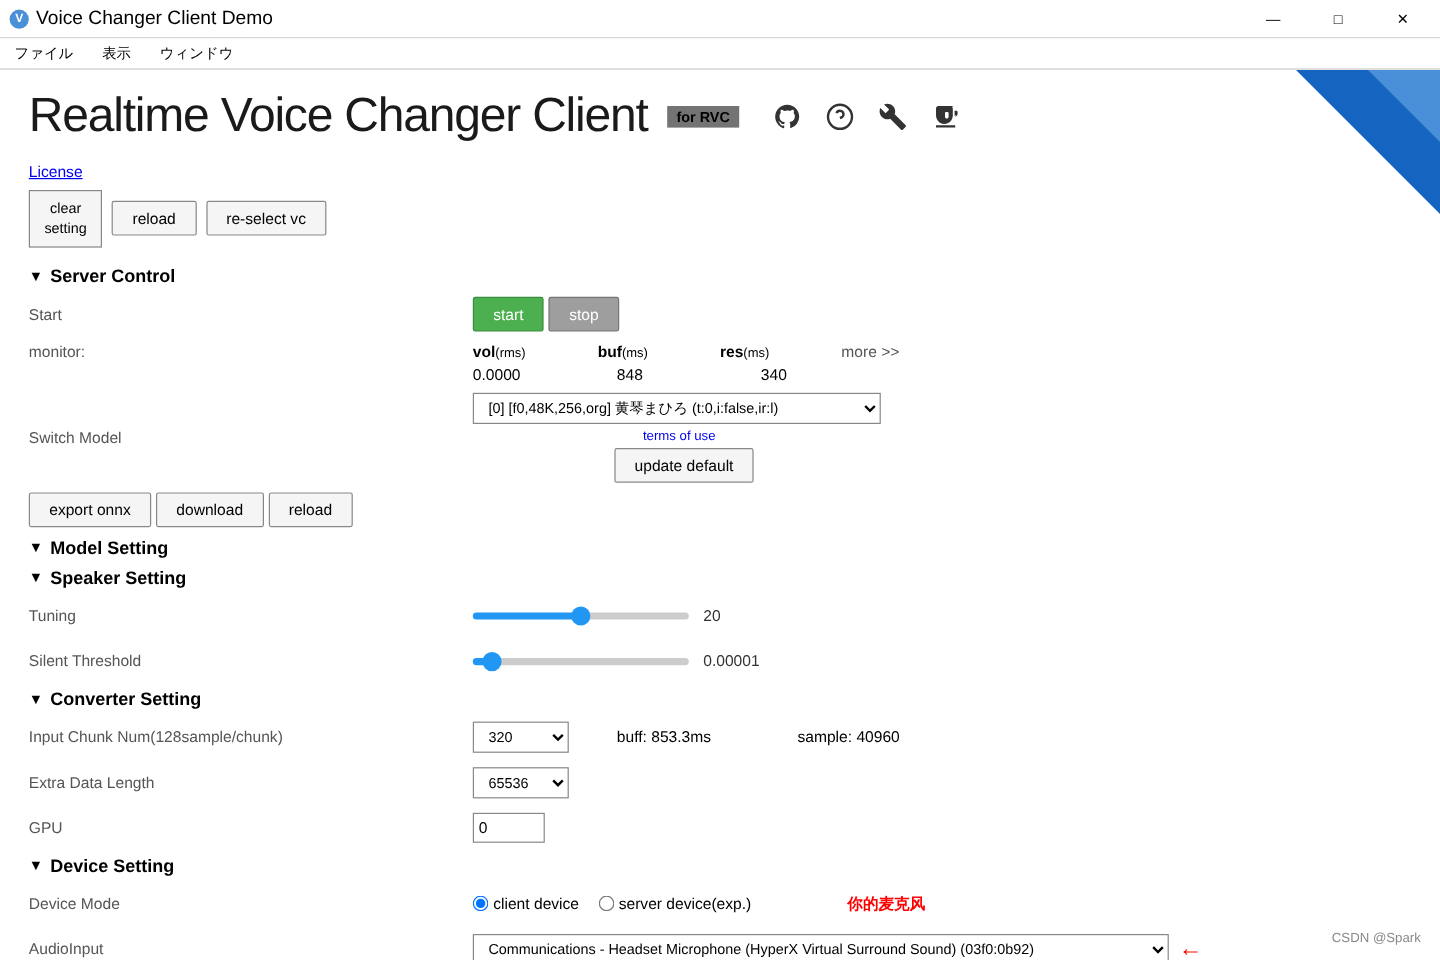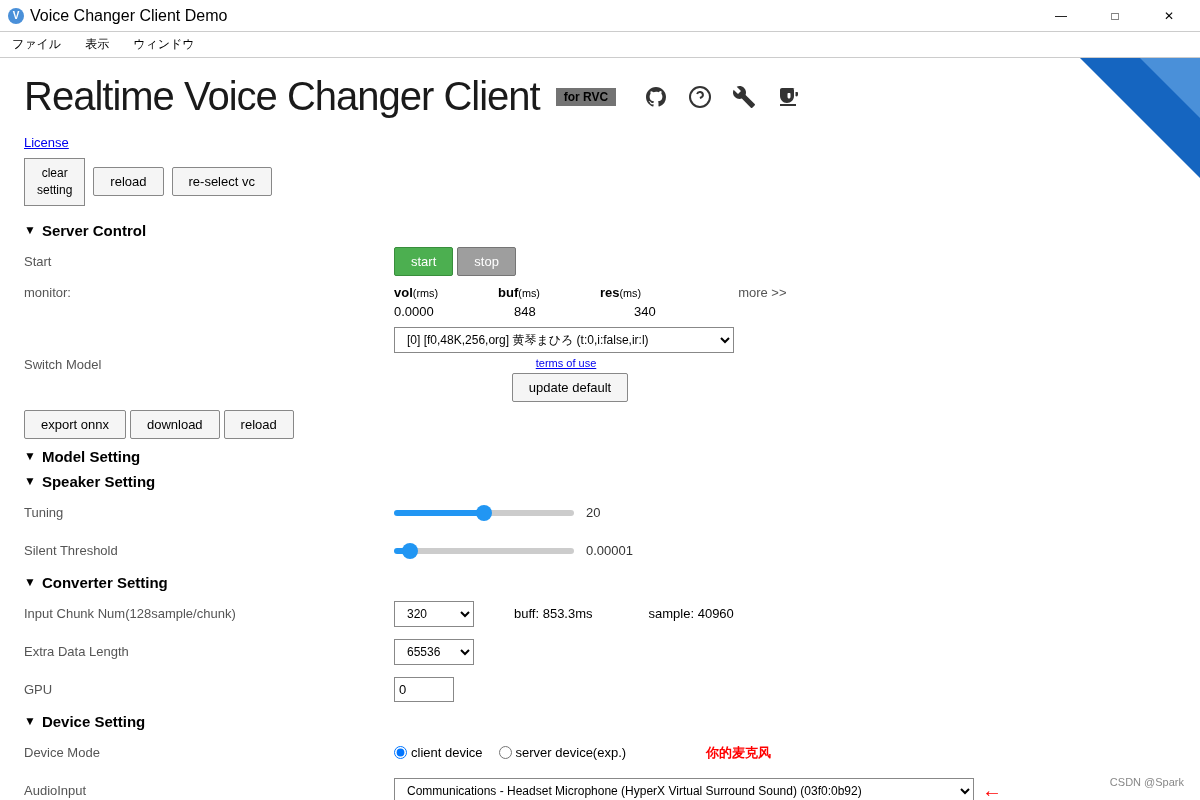--- a/index.html
+++ b/index.html
@@ -147,31 +147,30 @@
       align-items: center;
       margin-bottom: 8px;
       min-height: 30px;
     }
     .row-label {
       width: 370px;
       color: #555;
       font-size: 13px;
       flex-shrink: 0;
     }
-    .more-link { color: #555; cursor: pointer; margin-left: 37px; }
+    .more-link { color: #555; cursor: pointer; }
     select {
       padding: 4px 8px;
       border: 1px solid #888;
       background: white;
       font-size: 12px;
       cursor: pointer;
     }
     .terms-link {
       color: #0000ee;
-      text-decoration: underline;
       font-size: 11px;
       margin-left: 4px;
       cursor: pointer;
     }
     .slider-container {
       display: flex;
       align-items: center;
       gap: 12px;
     }
     .slider {
@@ -399,21 +398,21 @@
 
       <div class="row">
         <div class="row-label">Input Chunk Num(128sample/chunk)</div>
         <select class="dropdown-select">
           <option>320</option>
           <option>256</option>
           <option>192</option>
           <option>128</option>
         </select>
         <span style="margin-left:40px;">buff: 853.3ms</span>
-        <span style="margin-left:56px;">sample: 40960</span>
+        <span style="margin-left:72px;">sample: 40960</span>
       </div>
 
       <div class="row">
         <div class="row-label">Extra Data Length</div>
         <select class="dropdown-select">
           <option>65536</option>
           <option>32768</option>
           <option>16384</option>
         </select>
       </div>

